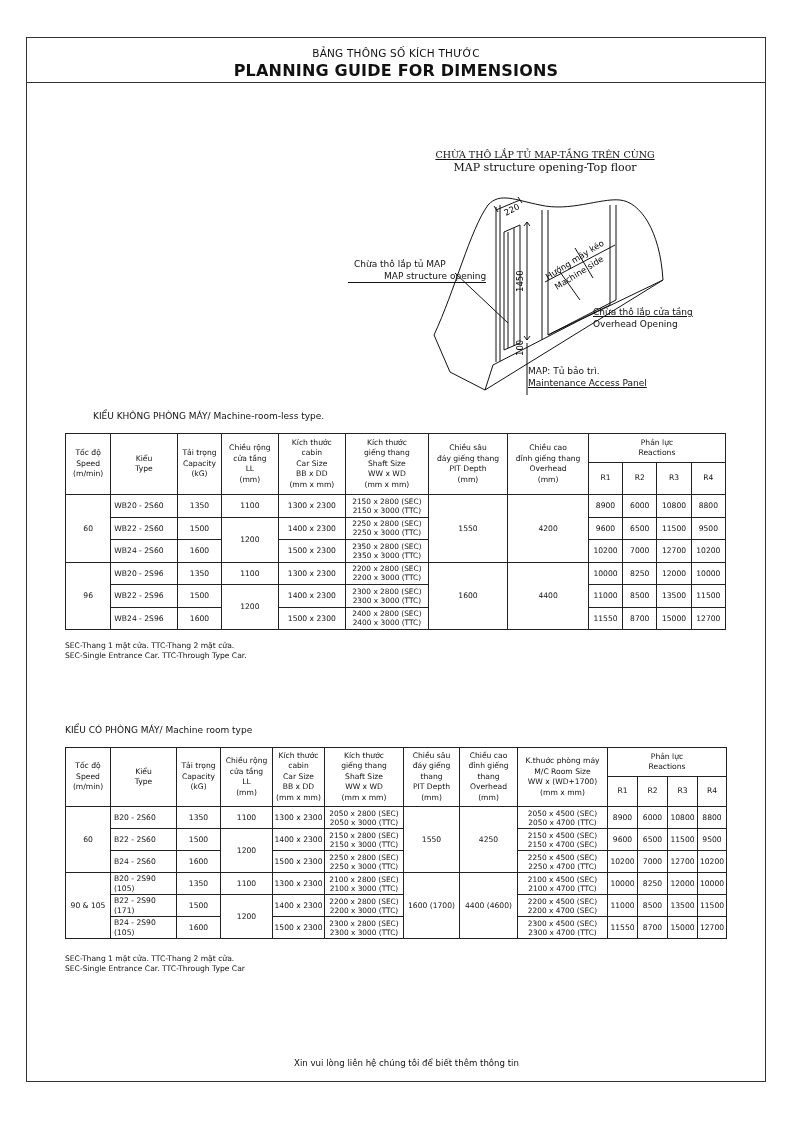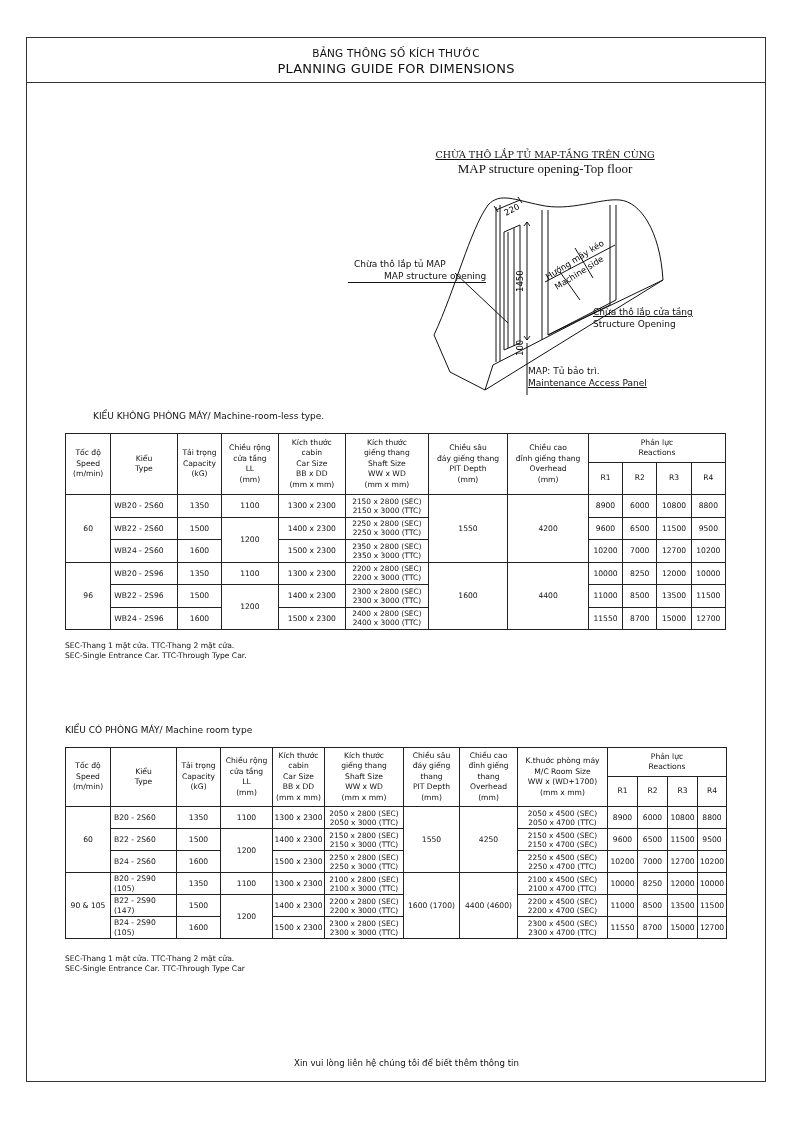--- a/index.html
+++ b/index.html
@@ -1,24 +1,24 @@
 <!DOCTYPE html>
 <html><head>
 <meta charset="utf-8">
 <style>
   html, body { margin:0; padding:0; background:#ffffff; }
   body { width:793px; height:1122px; position:relative; font-family:"DejaVu Sans", sans-serif; color:#111; overflow:hidden; }
   .frame { position:absolute; left:26px; top:37px; width:740px; height:1045px; border:1.5px solid #333; box-sizing:border-box; }
   .header-box { position:absolute; left:26px; top:37px; width:740px; height:46px; border-bottom:1.5px solid #333; box-sizing:border-box; text-align:center;padding-left:12px; }
   .header-box .t1 { position:absolute; left:0; right:0; top:10px; font-size:10.5px; letter-spacing:0.2px; }
-  .header-box .t2 { position:absolute; left:0; right:0; top:24px; font-size:13px; letter-spacing:0.2px; }
+  .header-box .t2 { position:absolute; left:0; right:0; top:24px; font-size:16px; letter-spacing:0.2px;font-weight:bold; }
 
   .diagram-title { position:absolute; left:420px; width:250px; top:149px; text-align:center; font-family:"DejaVu Serif", serif; font-size:9.5px; }
   .diagram-title .vn { text-decoration:underline;text-align:center; }
-  .diagram-title .en { display:block; margin-top:1px; font-size:13px;font-family:Liberation Serif, serif; }
+  .diagram-title .en { display:block; margin-top:1px; font-size:11px; }
   svg.diagram { position:absolute; left:330px; top:185px; width:380px; height:215px; }
   .dlabel { position:absolute; font-size:9px; line-height:12px; white-space:nowrap; }
 
   .section-title { position:absolute; left:65px; font-size:9px; }
 
   table.spec { position:absolute; border-collapse:collapse; font-size:7.6px; table-layout:fixed; }
   table.spec td, table.spec th { border:1px solid #222; text-align:center; vertical-align:middle; padding:0 1px; font-weight:normal; line-height:9.4px; }
   table.spec th { line-height:10.5px; }
   table.spec td.left { text-align:left; padding-left:3px; }
   table.spec td.shaft { font-size:7.4px; line-height:9px; }
@@ -61,21 +61,21 @@
   <text x="506" y="216" font-size="8.5" transform="rotate(-28 506 216)" font-family="DejaVu Sans, sans-serif">220</text>
   <text x="523" y="292" font-size="8.5" transform="rotate(-90 523 292)" font-family="DejaVu Sans, sans-serif">1450</text>
   <text x="523" y="356" font-size="8.5" transform="rotate(-90 523 356)" font-family="DejaVu Sans, sans-serif">100</text>
   <text x="548" y="280" font-size="8.5" transform="rotate(-32 548 280)" font-family="DejaVu Sans, sans-serif">Hướng máy kéo</text>
   <text x="557" y="290" font-size="8.5" transform="rotate(-32 557 290)" font-family="DejaVu Sans, sans-serif">Machine side</text>
 </svg>
 
 <div class="dlabel" style="left:354px;top:258px;">Chừa thô lắp tủ MAP</div>
 <div class="dlabel" style="left:348px;top:270px;border-bottom:1px solid #111;padding-left:36px;">MAP structure opening</div>
 <div class="dlabel" style="left:593px;top:306px;text-decoration:underline;">Chừa thô lắp cửa tầng</div>
-<div class="dlabel" style="left:593px;top:318px;">Structure Opening</div>
+<div class="dlabel" style="left:593px;top:318px;">Overhead Opening</div>
 <div class="dlabel" style="left:528px;top:365px;text-align:center;">MAP: Tủ bảo trì.</div>
 <div class="dlabel" style="left:528px;top:377px;text-decoration:underline;">Maintenance Access Panel</div>
 
 <div class="section-title" style="top:411px;padding-left:28px;">KIỂU KHÔNG PHÒNG MÁY/ Machine-room-less type.</div>
 
 <table class="spec" id="mrl-table" style="left:65px;top:433px;width:661px;">
   <colgroup>
     <col style="width:45px">
       <col style="width:66px">
       <col style="width:44px">
@@ -404,21 +404,21 @@
         <td class="shaft">
           <div>2100 x 4500 (SEC)</div>
           <div>2100 x 4700 (TTC)</div>
         </td>
         <td>10000</td>
         <td>8250</td>
         <td>12000</td>
         <td>10000</td>
       </tr>
       <tr style="height: 22px;">
-        <td class="left">B22 - 2S90 (147)</td>
+        <td class="left">B22 - 2S90 (171)</td>
         <td>1500</td>
         <td rowspan="2">1200</td>
         <td>1400 x 2300</td>
         <td class="shaft">
           <div>2200 x 2800 (SEC)</div>
           <div>2200 x 3000 (TTC)</div>
         </td>
         <td class="shaft">
           <div>2200 x 4500 (SEC)</div>
           <div>2200 x 4700 (SEC)</div>

